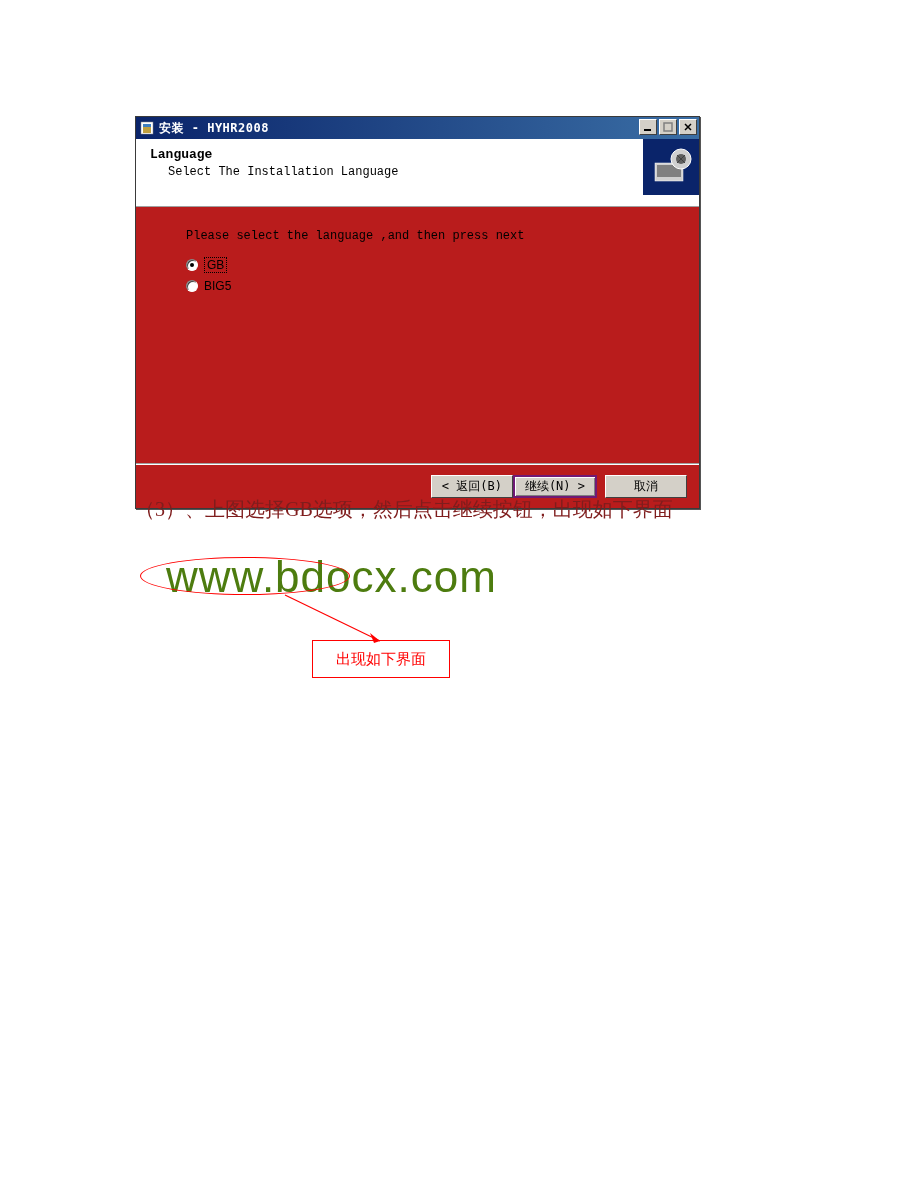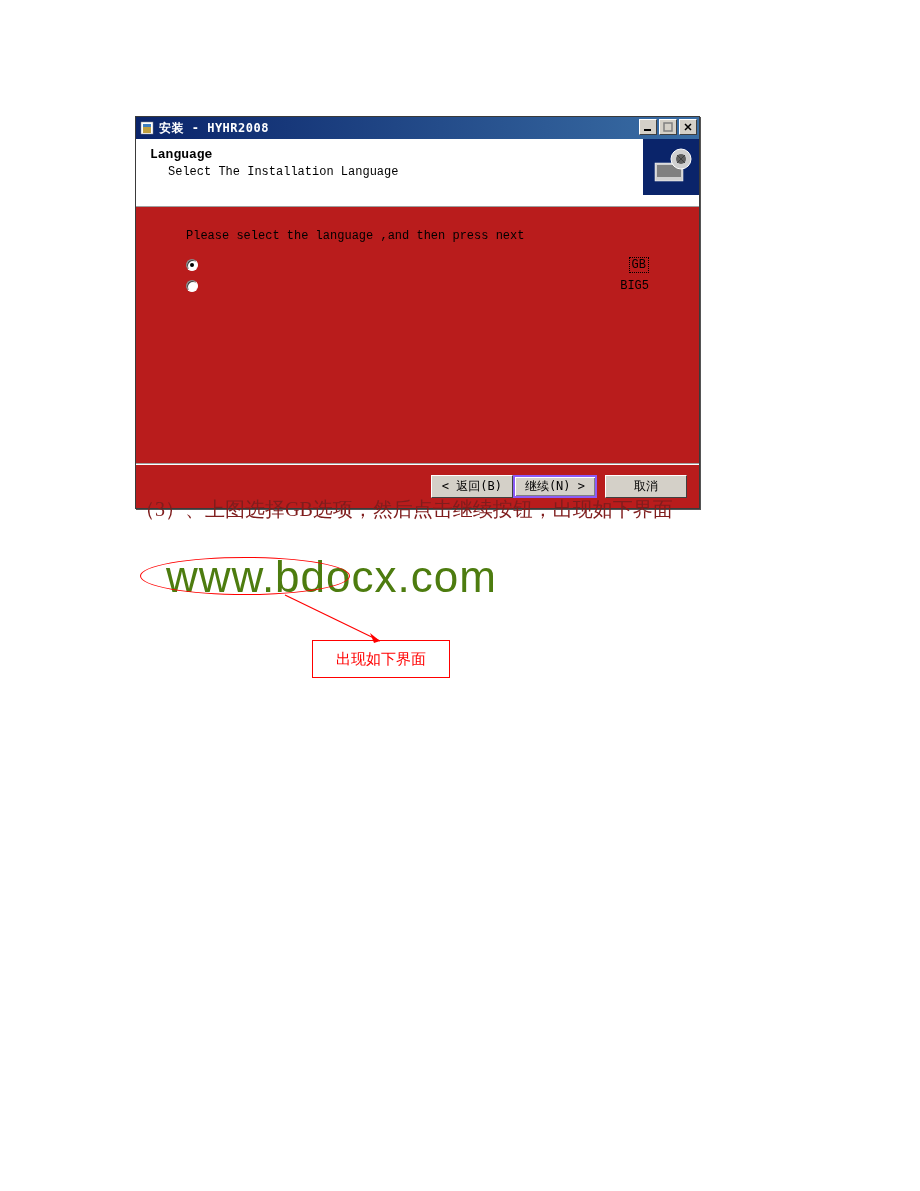--- a/index.html
+++ b/index.html
@@ -90,22 +90,21 @@
     .instruction {
       font-size: 12px;
       font-family: "Courier New", monospace;
       margin-bottom: 14px;
     }
     .radio-row {
       display: flex;
       align-items: center;
       margin-bottom: 6px;
       font-size: 12px;
-      font-family: Liberation Mono, monospace;
-      justify-content: space-between;
+      font-family: Liberation Sans, sans-serif;
     }
     .radio-dot {
       width: 12px; height: 12px;
       border-radius: 50%;
       background: #fff;
       border-top: 1px solid #808080;
       border-left: 1px solid #808080;
       border-right: 1px solid #fff;
       border-bottom: 1px solid #fff;
       box-shadow: inset 1px 1px 0 #404040;
@@ -143,21 +142,21 @@
       border-left: 1px solid #fff;
       border-right: 1px solid #404040;
       border-bottom: 1px solid #404040;
       font-size: 12px;
       font-family: "SimSun", "宋体", monospace;
       display: flex; align-items: center; justify-content: center;
       cursor: pointer;
       min-width: 82px;
     }
     .btn.default {
-      border: 2px solid #8b5cf6;
+      border: 2px solid #701a75;
       box-shadow: inset 1px 1px 0 #fff, inset -1px -1px 0 #808080;
     }
     .caption-text {
       position: absolute;
       left: 135px;
       top: 496px;
       font-size: 20px;
       font-family: "SimSun", "宋体", serif;
       color: #7f1d1d;
     }

